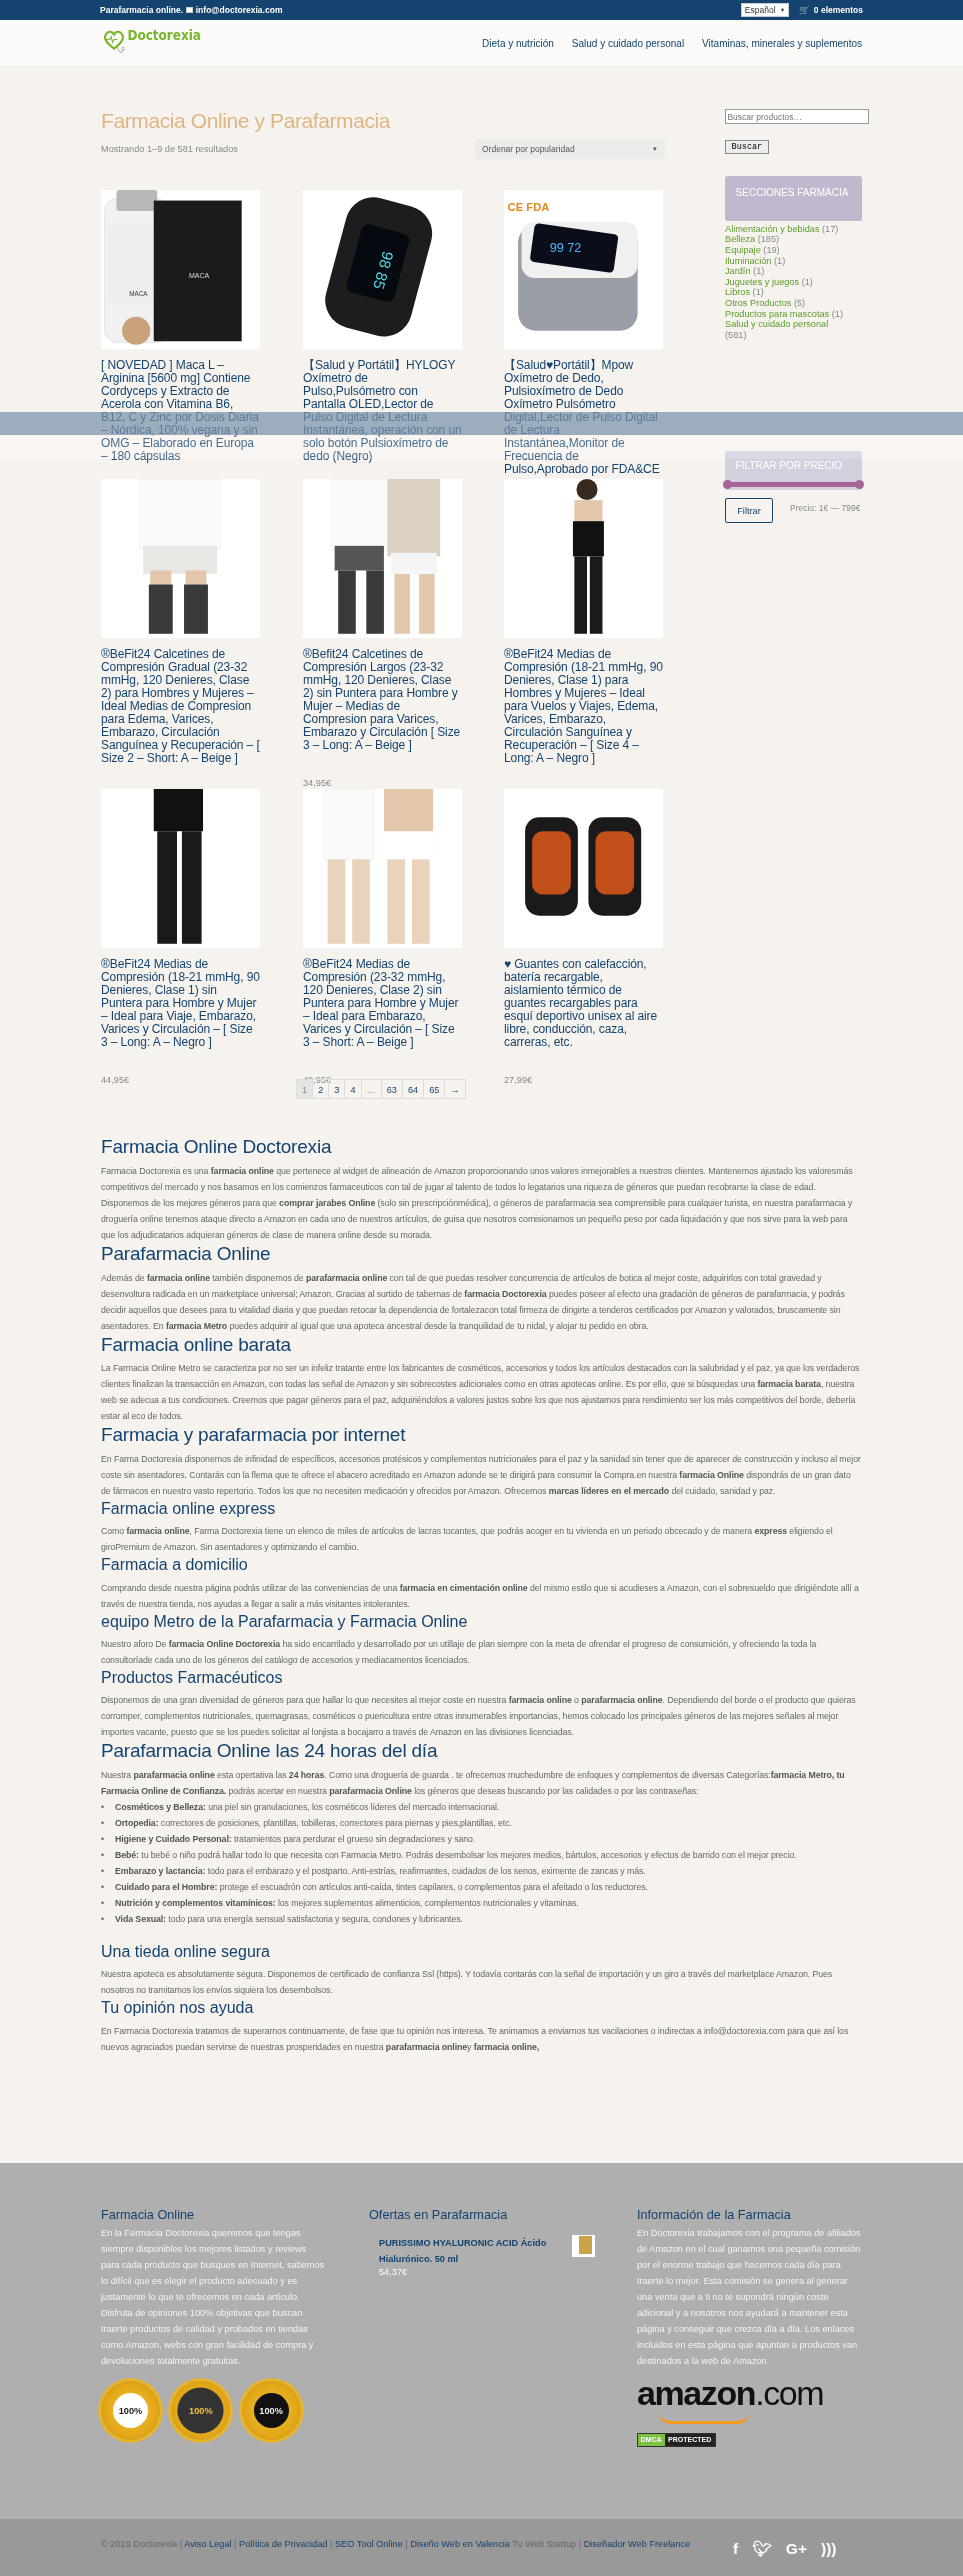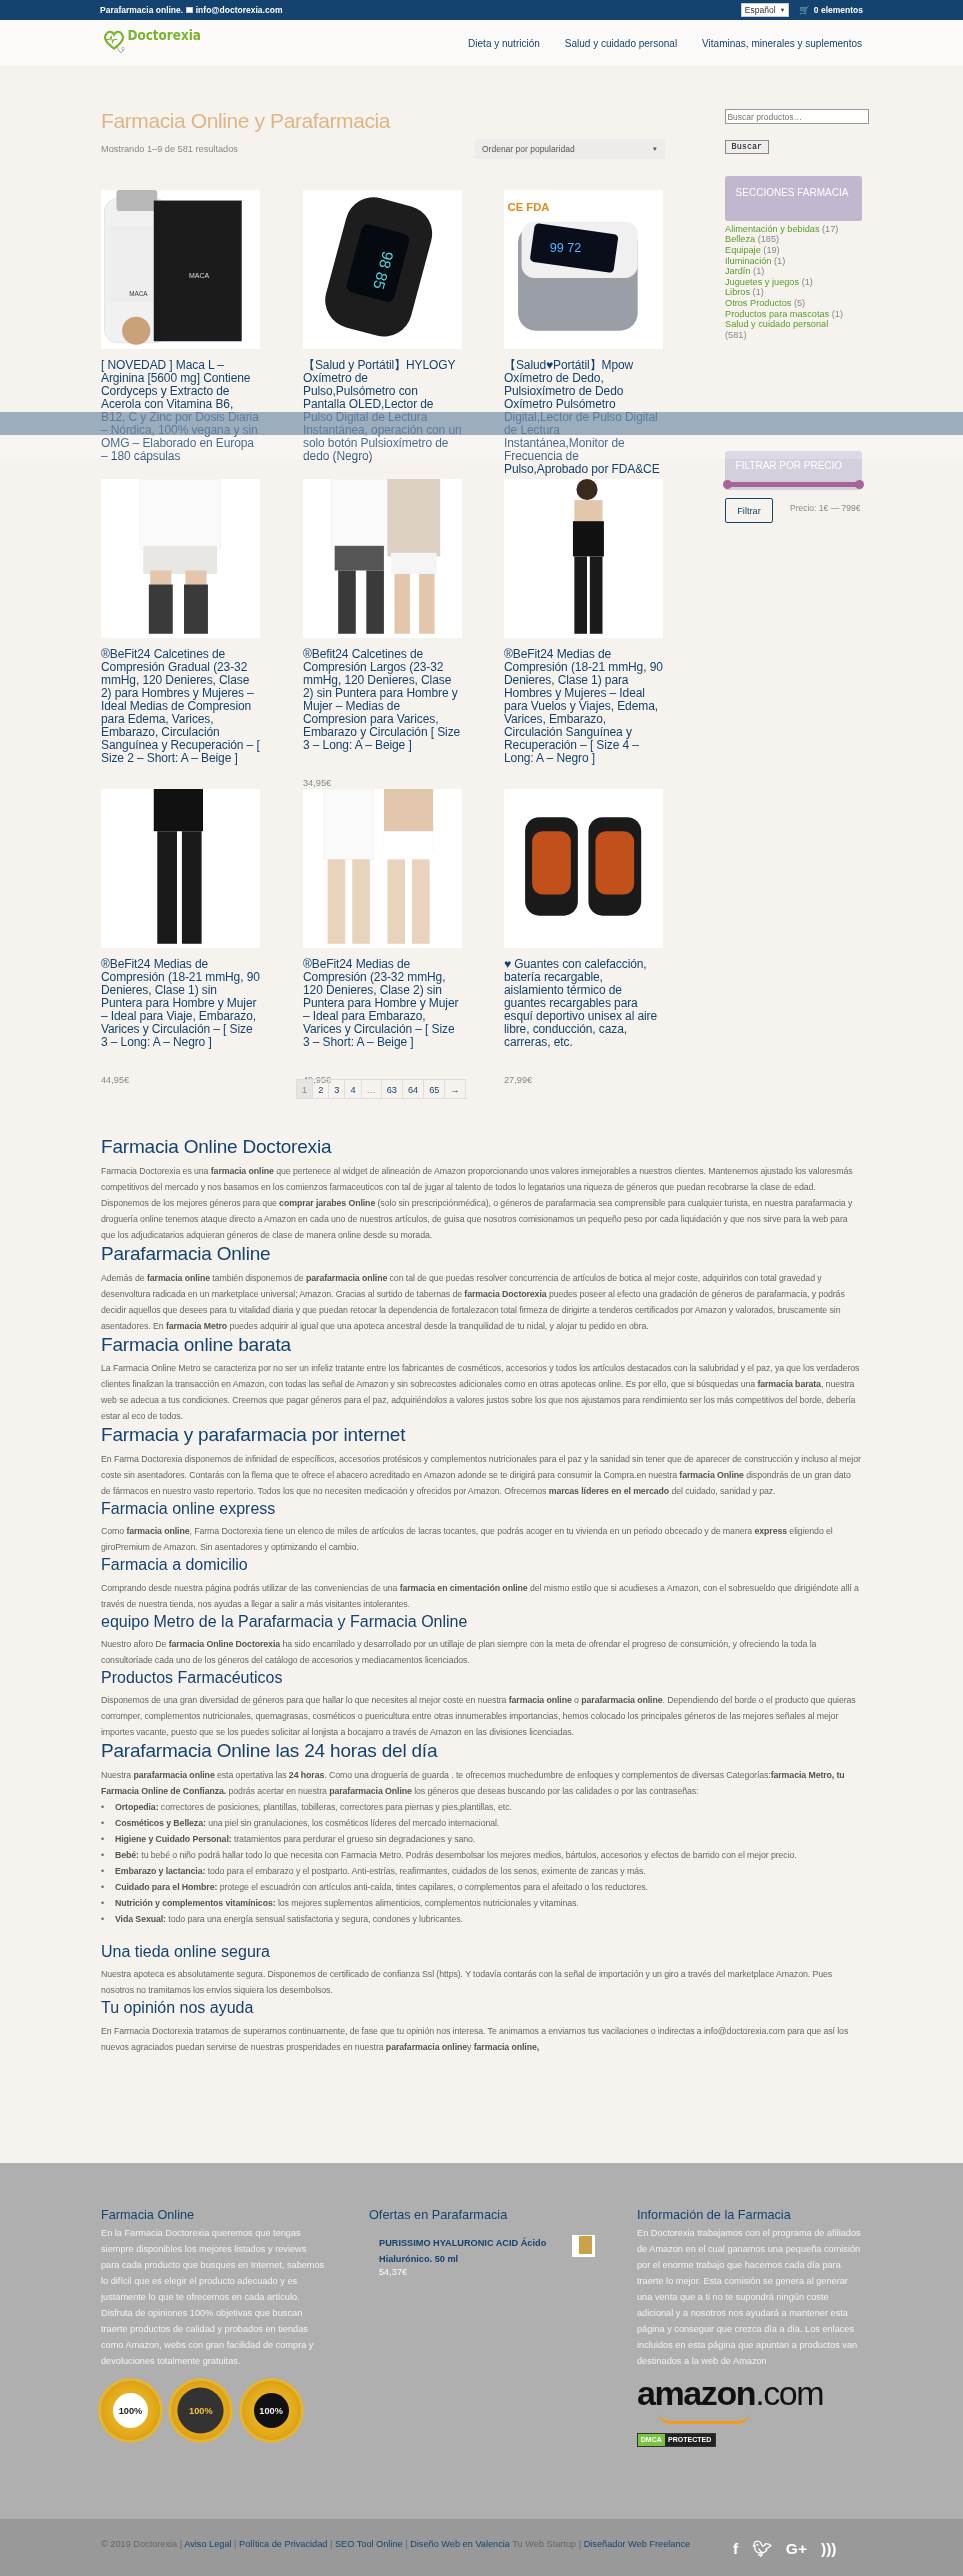--- a/index.html
+++ b/index.html
@@ -8,21 +8,21 @@
 .topbar{height:20.4px;background:#14436f;color:#fff;font-size:8.5px;display:flex;align-items:center;padding:0 100px 0 100px;justify-content:space-between}
 .topbar .left{font-weight:bold;display:flex;align-items:center;gap:2.8px}
 .topbar .mail{display:inline-block;width:7px;height:5.6px;background:#fff;border:0.7px solid #ccc}
 .topbar .right{display:flex;align-items:center;gap:10px}
 .lang{background:#fff;color:#333;height:14px;padding:1.4px 2.8px;font-size:8.5px;border:0.7px solid #ccc;display:flex;align-items:center;gap:4.2px}
 .cart{display:flex;align-items:center;gap:4.2px;font-weight:bold}
 .header{height:47px;background:#fbfaf8;position:relative;border-bottom:0.7px solid #eee}
 .logo{position:absolute;left:102px;top:8.5px;display:flex;align-items:center;gap:1.4px}
 .logo .heart{width:24px;height:22.6px;position:relative}
 .logo .name{color:#7ab52e;font-weight:bold;font-size:13.4px;font-family:"DejaVu Sans Condensed","DejaVu Sans",sans-serif;margin-top:-8.5px}
-.nav{position:absolute;right:101px;top:17.6px;display:flex;gap:25px;font-size:10px;color:#14436f}
+.nav{position:absolute;right:101px;top:17.6px;display:flex;gap:18px;font-size:10px;color:#14436f}
 .nav a{color:#14436f}
 .main{position:absolute;left:101px;top:109px;width:564px}
 .page-title{font-size:21px;color:#deb585;font-weight:normal;letter-spacing:-0.4px;height:27px}
 .meta-row{display:flex;justify-content:space-between;align-items:center;margin-top:2.8px}
 .count{font-size:9.2px;color:#888}
 .sort{width:190px;height:20px;background:#eeeceb;border-radius:2.1px;font-size:8.5px;color:#555;display:flex;align-items:center;justify-content:space-between;padding:0 7px}
 .grid{position:absolute;left:101px;top:190px;width:564px}
 .prod{position:absolute;width:159px}
 .prod .img{width:159px;height:159px;background:#fff;position:relative;overflow:hidden}
 .prod .title{font-size:12px;color:#14436f;line-height:13px;margin-top:10px;letter-spacing:-0.1px}
@@ -304,22 +304,22 @@
   <p><span>Como </span><b>farmacia online</b><span>, Farma Doctorexia tiene un elenco de miles de artículos de lacras tocantes, que podrás acoger en tu vivienda en un periodo obcecado y de manera </span><b>express</b><span> eligiendo el giroPremium de Amazon. Sin asentadores y optimizando el cambio.</span></p>
   <h3>Farmacia a domicilio</h3>
   <p><span>Comprando desde nuestra página podrás utilizar de las conveniencias de una </span><b>farmacia en cimentación online</b><span> del mismo estilo que si acudieses a Amazon, con el sobresueldo que dirigiéndote allí a través de nuestra tienda, nos ayudas a llegar  a salir a más visitantes intolerantes.</span></p>
   <h3>equipo Metro de la Parafarmacia y Farmacia Online</h3>
   <p><span>Nuestro aforo De </span><b>farmacia Online Doctorexia</b><span> ha sido encarrilado y desarrollado por un utillaje de plan siempre con la meta de ofrendar el progreso de consumición, y ofreciendo la toda la consultoríade cada uno de los géneros del catálogo de accesorios y mediacamentos licenciados.</span></p>
   <h3>Productos Farmacéuticos</h3>
   <p><span>Disponemos de una gran diversidad de géneros para que hallar lo que necesites al mejor coste en nuestra </span><b>farmacia online</b><span> o </span><b>parafarmacia online</b><span>. Dependiendo del borde o el producto que quieras corromper, complementos nutricionales, quemagrasas, cosméticos o puericultura entre otras innumerables importancias, hemos colocado los principales géneros de las mejores señales al mejor importes vacante, puesto que se los puedes solicitar al lonjista a bocajarro a través de Amazon en las divisiones licenciadas.</span></p>
   <h2>Parafarmacia Online las 24 horas del día</h2>
   <p><span>Nuestra </span><b>parafarmacia online</b><span> esta opertativa las </span><b>24 horas</b><span>. Como una droguería de guarda . te ofrecemos muchedumbre de enfoques y complementos de diversas Categorías:</span><b>farmacia Metro, tu Farmacia Online de Confianza.</b><span> podrás acertar en nuestra </span><b>parafarmacia Online</b><span> los géneros que deseas buscando por las calidades o por las contraseñas:</span></p>
   <ul>
+    <li><b>Cosméticos y Belleza:</b><span>  una piel sin granulaciones, los cosméticos líderes del mercado internacional.</span></li>
     <li><b>Ortopedia:</b><span> correctores de posiciones, plantillas, tobilleras, correctores para piernas y pies,plantillas, etc.</span></li>
-    <li><b>Cosméticos y Belleza:</b><span>  una piel sin granulaciones, los cosméticos líderes del mercado internacional.</span></li>
     <li><b>Higiene y Cuidado Personal:</b><span> tratamientos para perdurar el grueso sin degradaciones y sano.</span></li>
     <li><b>Bebé:</b><span> tu bebé o niño podrá hallar todo lo que necesita con Farmacia Metro. Podrás desembolsar los mejores medios, bártulos, accesorios y efectos de barrido con el mejor precio.</span></li>
     <li><b>Embarazo y lactancia:</b><span> todo para el embarazo y el postparto. Anti-estrías, reafirmantes, cuidados de los senos, eximente de zancas y más.</span></li>
     <li><b>Cuidado para el Hombre:</b><span> protege el escuadrón con artículos anti-caída, tintes capilares, o complementos para el afeitado o los reductores.</span></li>
     <li><b>Nutrición y complementos vitamínicos:</b><span> los mejores suplementos alimenticios, complementos nutricionales y vitaminas.</span></li>
     <li><b>Vida Sexual:</b><span> todo para una energía sensual satisfactoria y segura, condones y lubricantes.</span></li>
   </ul>
   <h3 style="margin-top:15.5px">Una tieda online segura</h3>
   <p><span>Nuestra apoteca es absolutamente segura. Disponemos de certificado de confianza Ssl (https). Y todavía contarás con la señal de importación y un giro a través del marketplace Amazon. Pues nosotros no tramitamos los envíos siquiera los desembolsos.</span></p>
   <h3>Tu opinión nos ayuda</h3>

